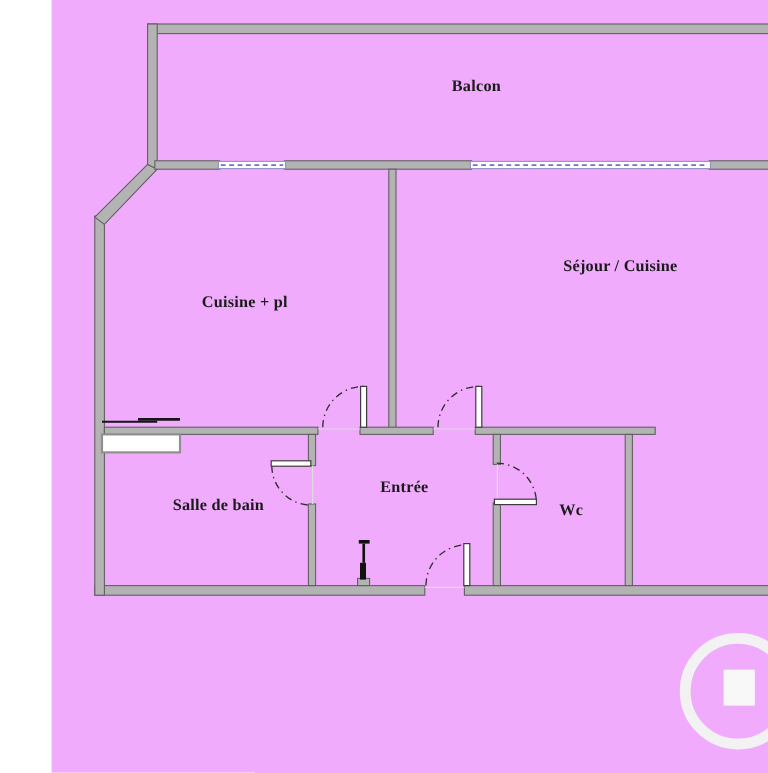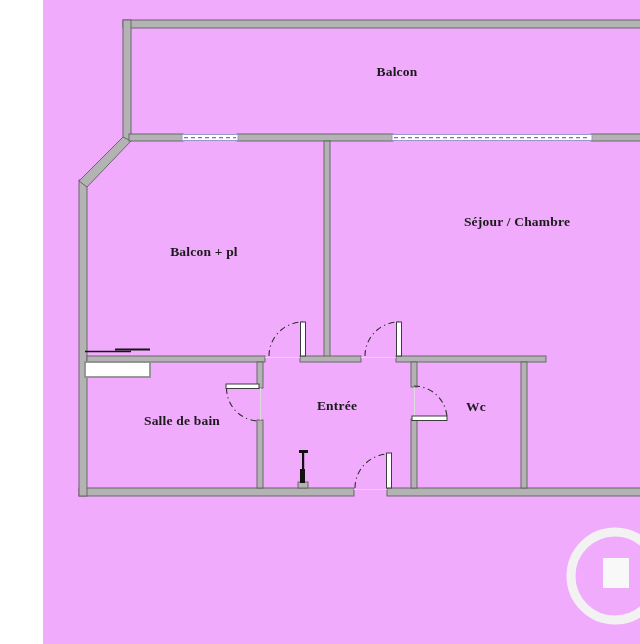--- a/index.html
+++ b/index.html
@@ -98,18 +98,18 @@
     </g>
 
     <g fill="#111111">
       <rect x="256" y="450" width="9" height="3"></rect>
       <rect x="259" y="453" width="2.2" height="16"></rect>
       <rect x="257" y="469" width="5" height="14"></rect>
     </g>
   </svg>
 
   <div class="room-label" style="left:354px;top:72px;">Balcon</div>
-  <div class="room-label" style="left:474px;top:222px;">Séjour / Chambre</div>
-  <div class="room-label" style="left:161px;top:252px;">Balcon + pl</div>
+  <div class="room-label" style="left:474px;top:222px;">Séjour / Cuisine</div>
+  <div class="room-label" style="left:161px;top:252px;">Cuisine + pl</div>
   <div class="room-label" style="left:139px;top:421px;">Salle de bain</div>
   <div class="room-label" style="left:294px;top:406px;">Entrée</div>
-  <div class="room-label" style="left:433px;top:407px;">Wc</div>
+  <div class="room-label" style="left:433px;top:425px;">Wc</div>
 </div>
 
 </body></html>

